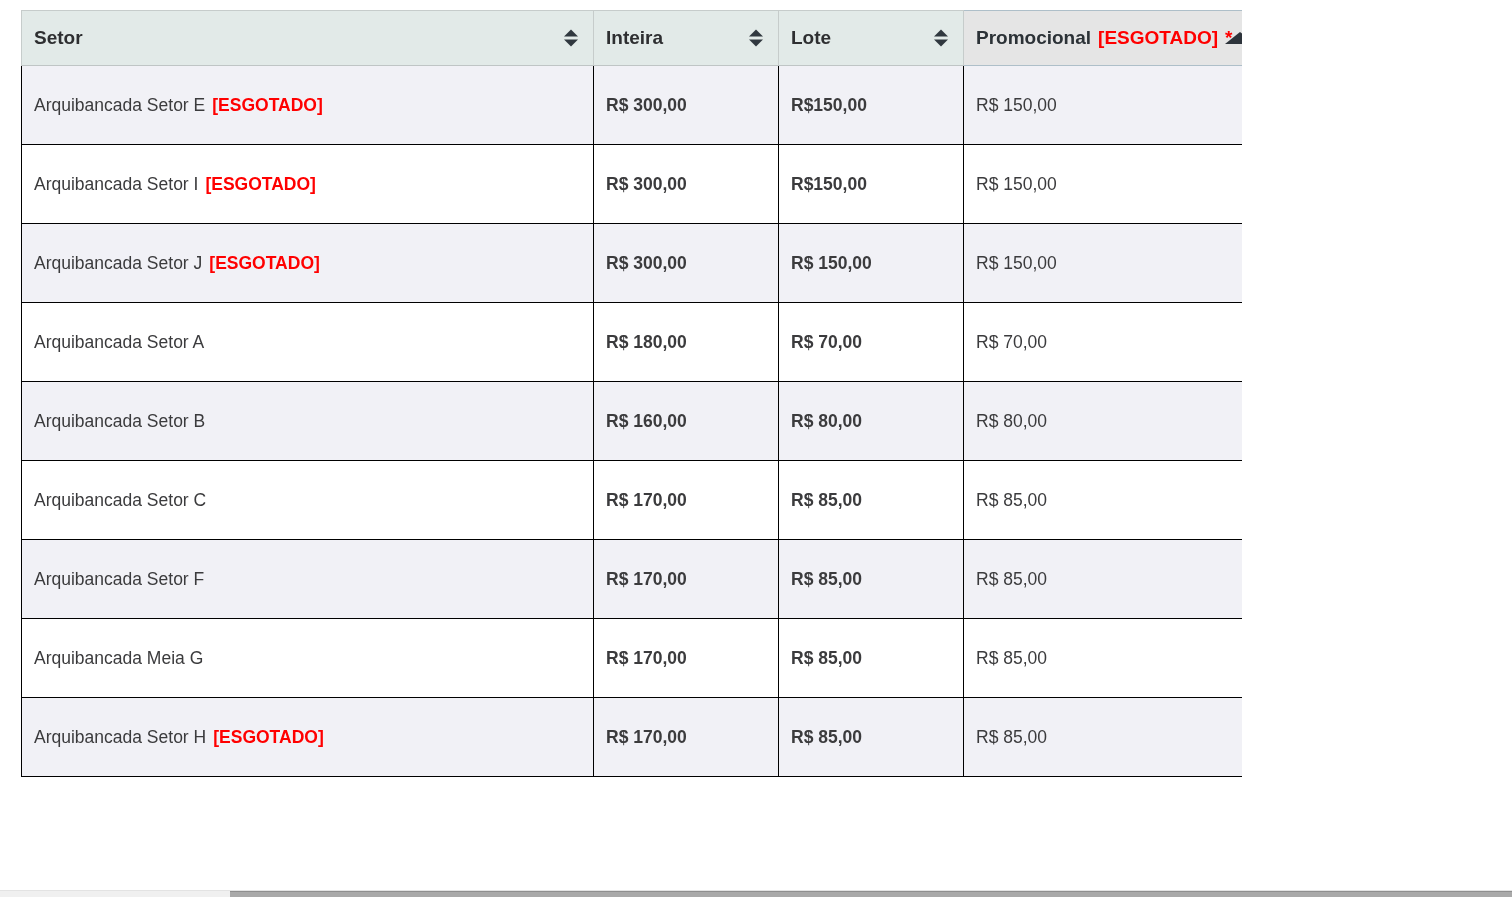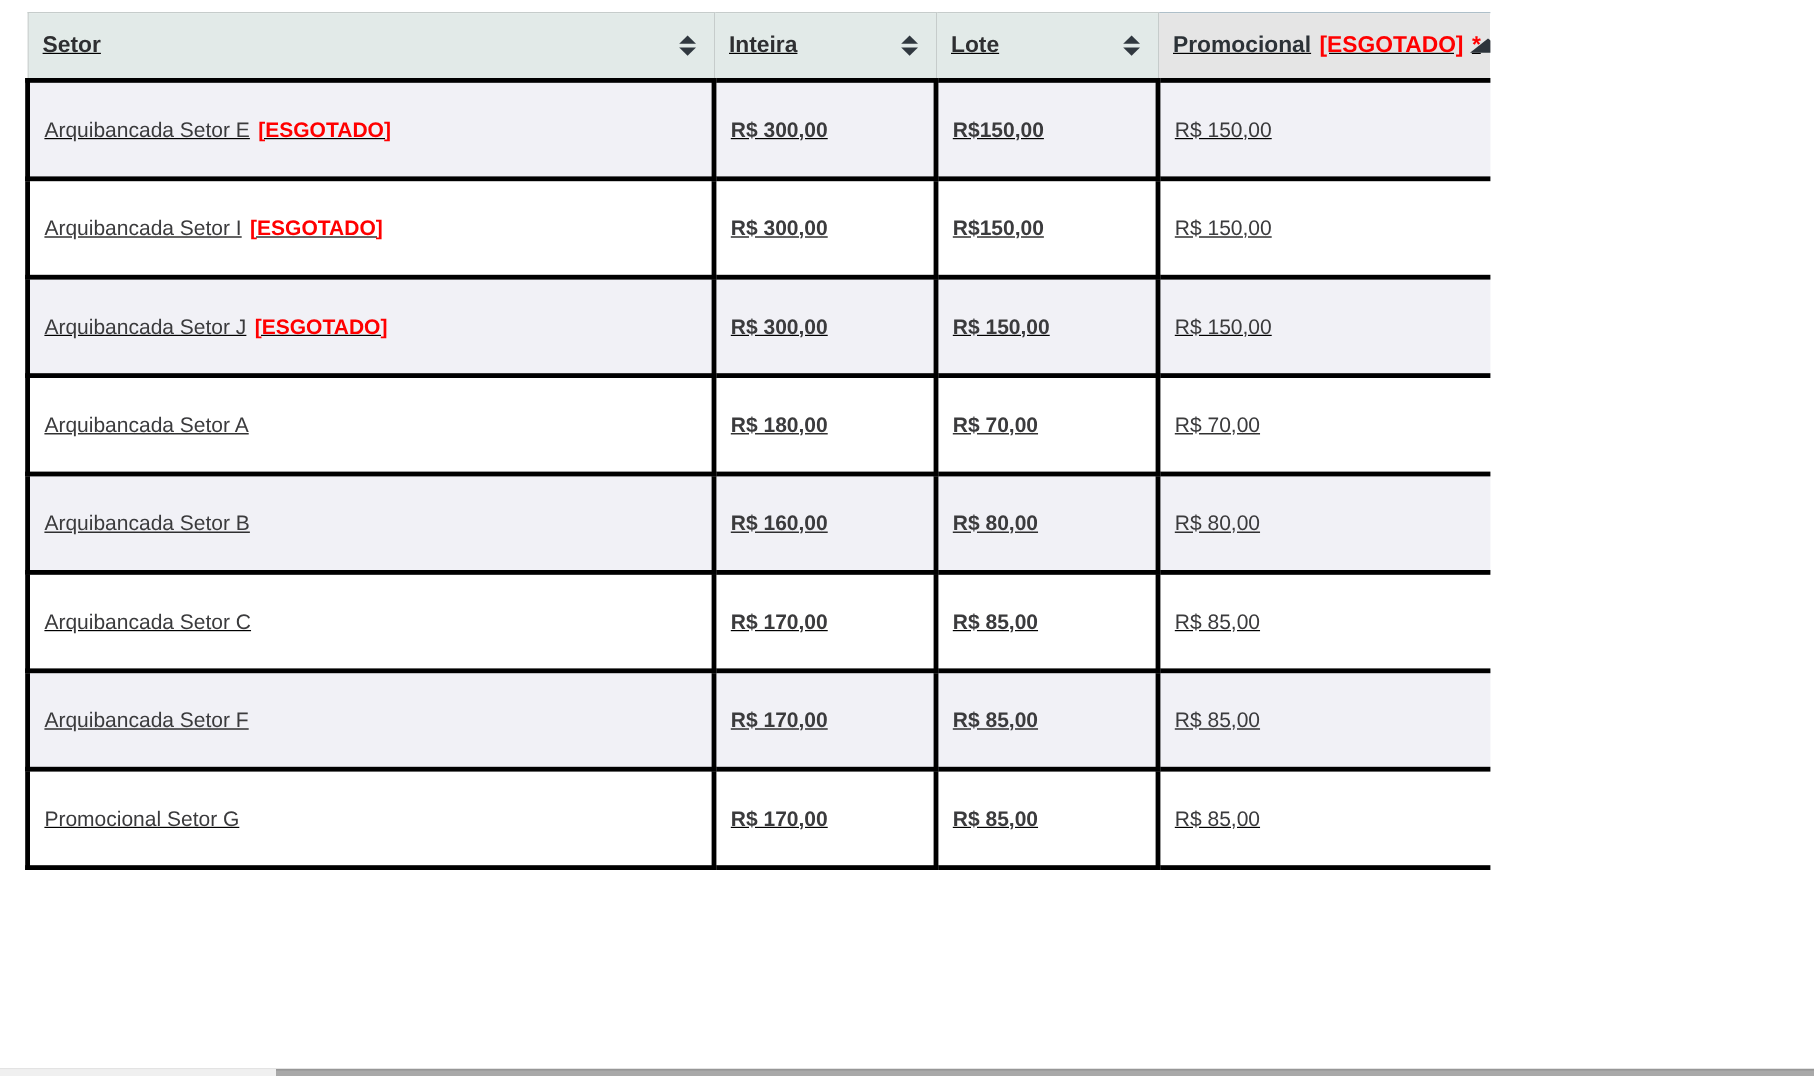--- a/index.html
+++ b/index.html
@@ -8,21 +8,20 @@
     overflow: hidden;
     background: #ffffff;
     font-family: "Liberation Sans", "DejaVu Sans", sans-serif;
   }
   .page { position: relative; width: 1512px; height: 897px; }
 
   .table-wrap {
     position: absolute;
     left: 21px; top: 10px;
     width: 1221px;
-    text-decoration: underline;
   }
   table.price-table {
     border-collapse: collapse;
     width: 100%;
     table-layout: fixed;
   }
   col.c-setor { width: 572px; }
   col.c-inteira { width: 185px; }
   col.c-meia { width: 185px; }
   col.c-promo { width: auto; }
@@ -47,21 +46,21 @@
     overflow: hidden;
     color: #2c3237;
   }
   th:last-child { border-right: none; }
 
   td {
     height: 78px;
     font-size: 17.5px;
     color: #3b3b3d;
     padding: 0 0 0 12px;
-    border: 4px solid #000000;
+    border: 1px solid #000000;
     vertical-align: middle;
     white-space: nowrap;
     background: #ffffff;
   }
   td:last-child { border-right: none; }
   tbody tr:nth-child(odd) td { background: #f1f1f6; }
   td.bold { font-weight: 700; }
 
   .esgotado { color: #ff0000; font-weight: 700; margin-left: 7px; }
   .note-marker { color: #ff0000; font-weight: 700; margin-left: 7px; }
@@ -198,21 +197,27 @@
             <td class="bold">R$ 85,00</td>
             <td>R$ 85,00</td>
           </tr>
           <tr>
             <td class="td-setor"><span>Arquibancada Setor F</span></td>
             <td class="bold">R$ 170,00</td>
             <td class="bold">R$ 85,00</td>
             <td>R$ 85,00</td>
           </tr>
           <tr>
-            <td class="td-setor"><span>Promocional Setor G</span></td>
+            <td class="td-setor"><span>Arquibancada Meia G</span></td>
+            <td class="bold">R$ 170,00</td>
+            <td class="bold">R$ 85,00</td>
+            <td>R$ 85,00</td>
+          </tr>
+          <tr>
+            <td class="td-setor"><span>Arquibancada Setor H</span><span class="esgotado">[ESGOTADO]</span></td>
             <td class="bold">R$ 170,00</td>
             <td class="bold">R$ 85,00</td>
             <td>R$ 85,00</td>
           </tr>
         </tbody>
     </table>
   </div>
 
 
   <div class="hscrollbar">

